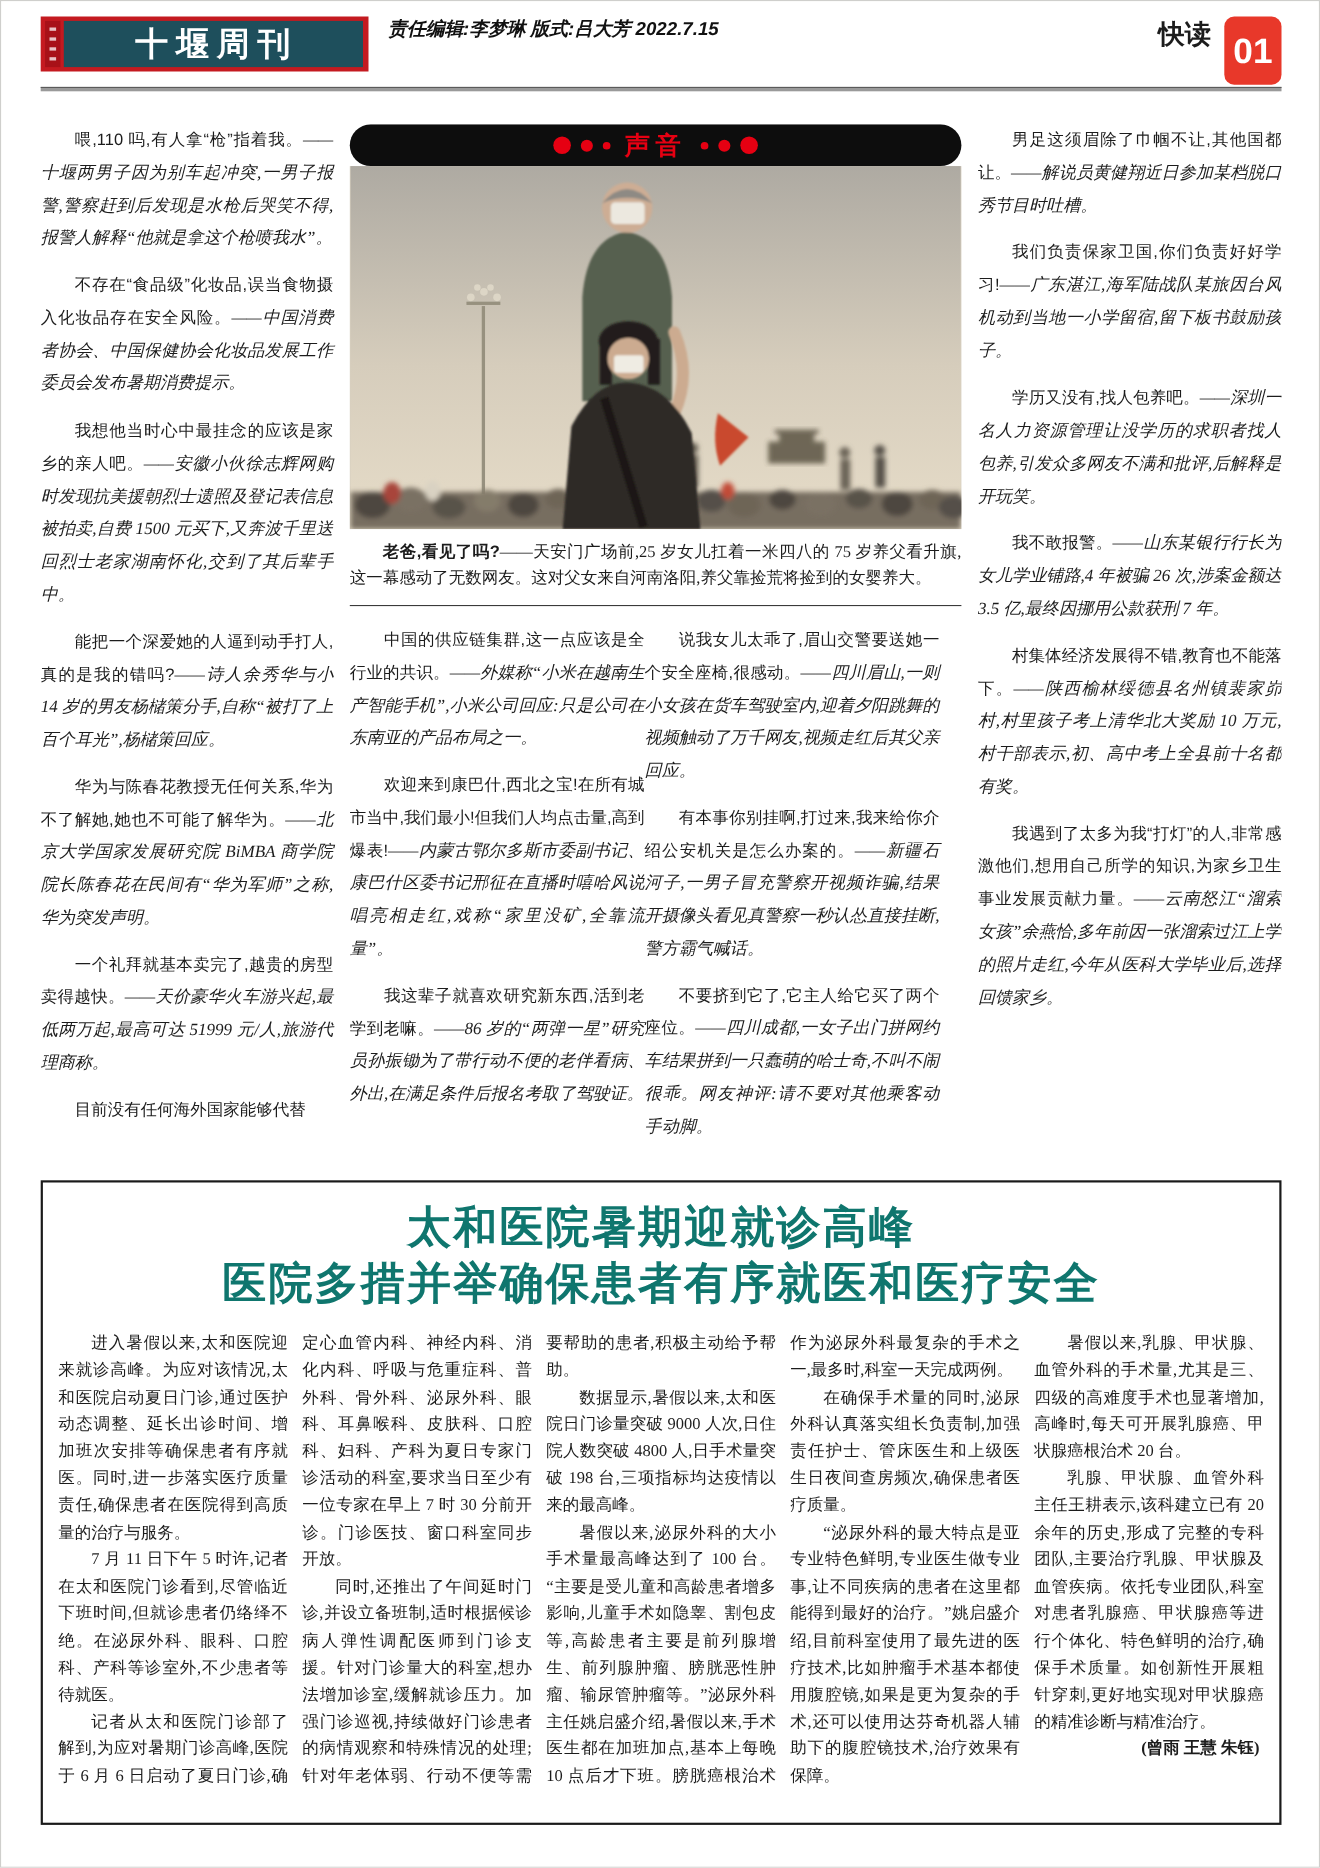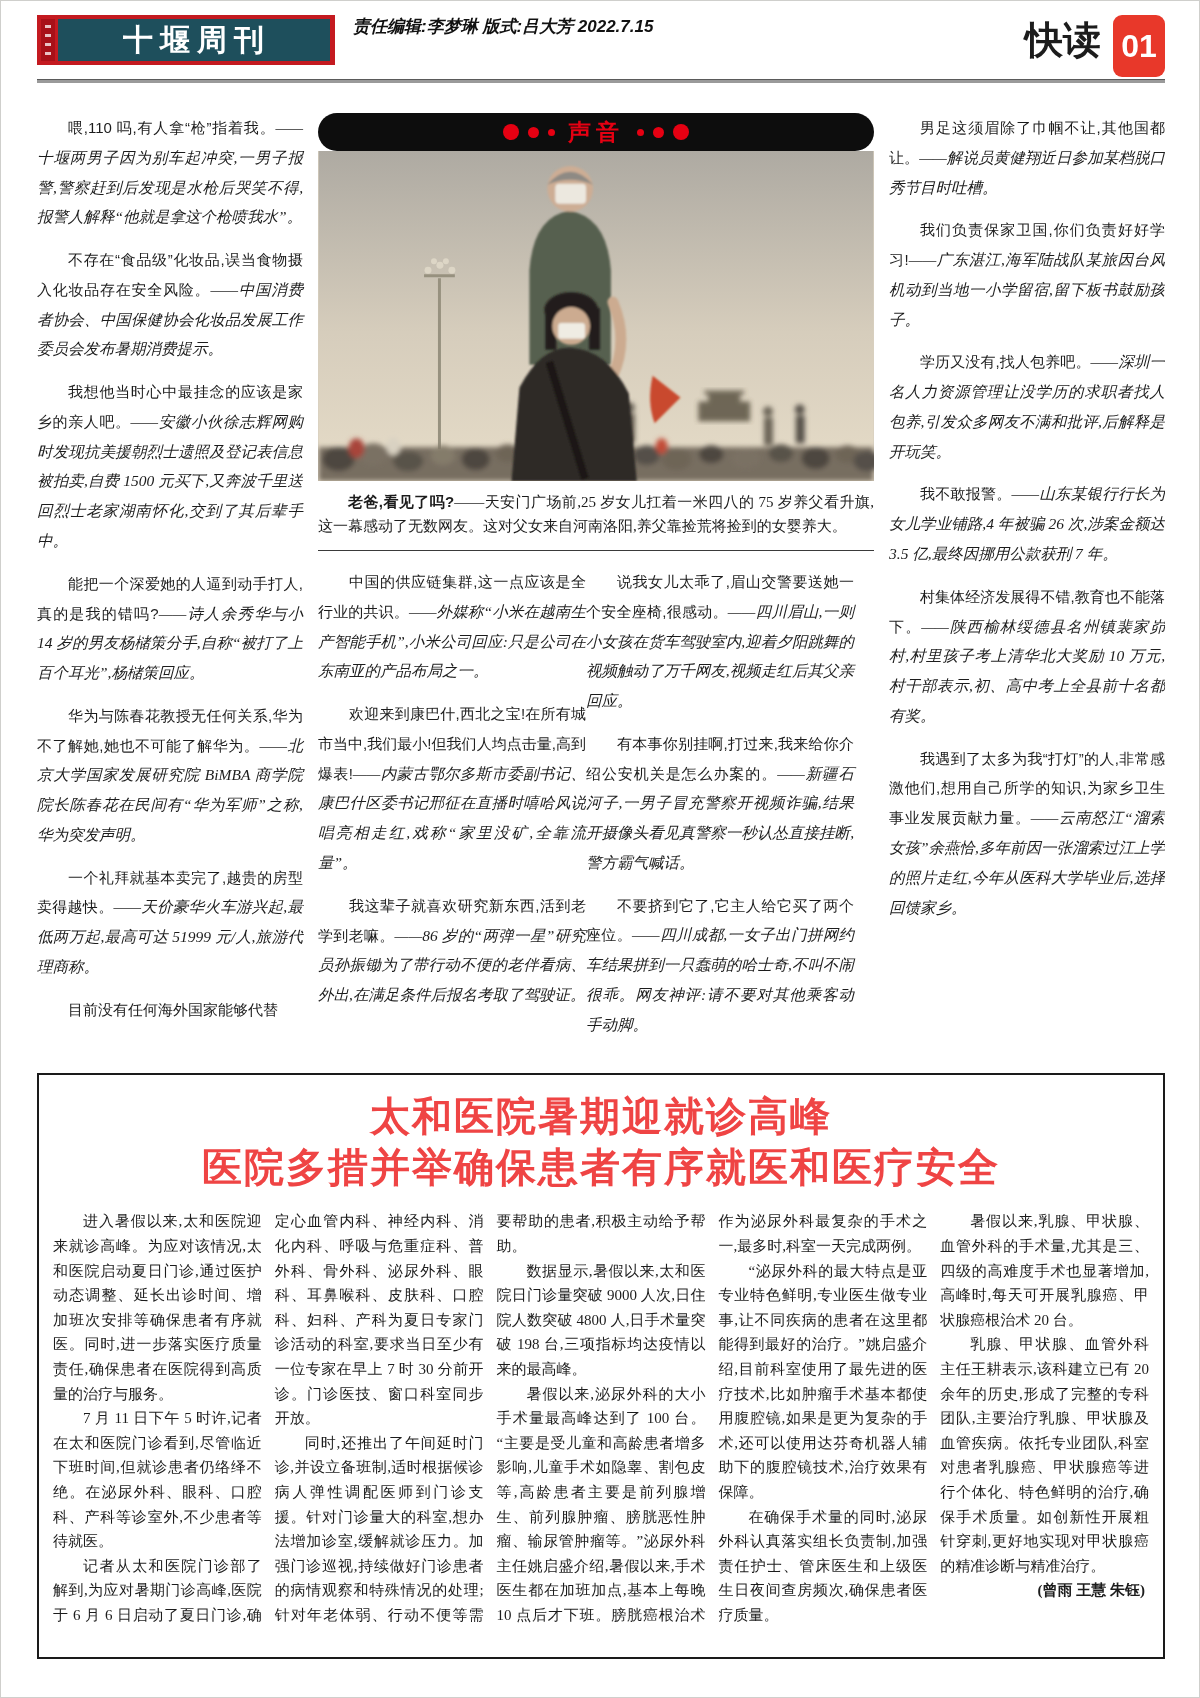--- a/index.html
+++ b/index.html
@@ -12,21 +12,21 @@
   .masthead { background:#c41a20; padding:4px 5px 4px 4px; display:flex; height:50px; width:298px; }
   .masthead-strip { width:14px; background:#a81118; margin-right:3px; display:flex; flex-direction:column;
                     justify-content:space-around; align-items:center; padding:3px 0; }
   .masthead-strip i { display:block; width:6px; height:3px; background:rgba(255,255,255,.75); }
   .masthead-core { flex:1; background:#1e4f5c; color:#fff; display:flex; align-items:center; justify-content:center;
                    font-family:"Liberation Sans", sans-serif; font-weight:bold; font-size:30px; letter-spacing:7px;
                    padding-left:6px; }
   .editor-line { font-family:"Liberation Sans", sans-serif; font-style:italic; font-weight:bold;
                  font-size:17px; margin:0 0 4px 18px; color:#111; }
   .hdr-spacer { flex:1; }
-  .section-label { font-family:"Liberation Sans", sans-serif; font-weight:900; font-size:38px; margin:0 12px 2px 0; }
+  .section-label { font-family:"Liberation Sans", sans-serif; font-weight:900; font-size:24px; margin:0 12px 2px 0; }
   .page-badge { background:#e8382a; color:#fff; font-family:"Liberation Sans", sans-serif; font-weight:bold;
                 font-size:32px; width:52px; height:62px; border-radius:9px; display:flex; align-items:center;
                 justify-content:center; margin-bottom:0px; }
   .hdr-rule { margin-top:8px; height:4px; border-top:1px solid #5a5a5a; background:#9a9a9a; }
 
   
   .top { display:flex; margin-top:30px; gap:15px; height:940px; overflow:hidden; }
   .tcol { width:266px; flex:0 0 auto; }
   .tcol4 { flex:1; }
   .q { font-size:15.5px; line-height:1.92; text-align:justify; text-indent:2em; margin-bottom:13px; }
@@ -42,21 +42,21 @@
   .photo { display:block; width:556px; height:330px; background:#d8d0c0; }
   .caption { font-size:15px; line-height:1.6; text-align:justify; margin-top:9px; text-indent:2em; }
   .caption .cap-lead { font-weight:bold; font-family:"Liberation Sans", sans-serif; }
   .mid-rule { border-top:1px solid #3a3a3a; margin:12px 0 16px 0; }
   .mid-cols { display:flex; }
   .mid-cols .tcol { width:268px; }
 
   
   .box { border:2px solid #1a1a1a; margin-top:20px; padding:16px 14px 12px 14px; }
   .headline { text-align:center; font-family:"Liberation Sans", sans-serif; font-weight:900;
-              font-size:40px; line-height:1.28; letter-spacing:2px; color:#ef4444; }
+              font-size:40px; line-height:1.28; letter-spacing:2px; color:#0f766e; }
   .article { margin-top:16px; column-count:5; column-gap:13px; height:436px; overflow:hidden; }
   .article p { font-size:15px; line-height:1.64; text-align:justify; text-indent:2em; }
   .article p.byline { text-align:right; text-indent:0; padding-right:4px; font-weight:bold; }
 </style>
 </head>
 <body>
 
 <div class="page">
 
   <div class="hdr">
@@ -213,21 +213,21 @@
   <div class="box">
     <div class="headline">太和医院暑期迎就诊高峰</div>
     <div class="headline">医院多措并举确保患者有序就医和医疗安全</div>
     <div class="article">
       <p>进入暑假以来,太和医院迎来就诊高峰。为应对该情况,太和医院启动夏日门诊,通过医护动态调整、延长出诊时间、增加班次安排等确保患者有序就医。同时,进一步落实医疗质量责任,确保患者在医院得到高质量的治疗与服务。</p>
       <p>7 月 11 日下午 5 时许,记者在太和医院门诊看到,尽管临近下班时间,但就诊患者仍络绎不绝。在泌尿外科、眼科、口腔科、产科等诊室外,不少患者等待就医。</p>
       <p>记者从太和医院门诊部了解到,为应对暑期门诊高峰,医院于 6 月 6 日启动了夏日门诊,确定心血管内科、神经内科、消化内科、呼吸与危重症科、普外科、骨外科、泌尿外科、眼科、耳鼻喉科、皮肤科、口腔科、妇科、产科为夏日专家门诊活动的科室,要求当日至少有一位专家在早上 7 时 30 分前开诊。门诊医技、窗口科室同步开放。</p>
       <p>同时,还推出了午间延时门诊,并设立备班制,适时根据候诊病人弹性调配医师到门诊支援。针对门诊量大的科室,想办法增加诊室,缓解就诊压力。加强门诊巡视,持续做好门诊患者的病情观察和特殊情况的处理;针对年老体弱、行动不便等需要帮助的患者,积极主动给予帮助。</p>
       <p>数据显示,暑假以来,太和医院日门诊量突破 9000 人次,日住院人数突破 4800 人,日手术量突破 198 台,三项指标均达疫情以来的最高峰。</p>
       <p>暑假以来,泌尿外科的大小手术量最高峰达到了 100 台。“主要是受儿童和高龄患者增多影响,儿童手术如隐睾、割包皮等,高龄患者主要是前列腺增生、前列腺肿瘤、膀胱恶性肿瘤、输尿管肿瘤等。”泌尿外科主任姚启盛介绍,暑假以来,手术医生都在加班加点,基本上每晚 10 点后才下班。膀胱癌根治术作为泌尿外科最复杂的手术之一,最多时,科室一天完成两例。</p>
+      <p>在确保手术量的同时,泌尿外科认真落实组长负责制,加强责任护士、管床医生和上级医生日夜间查房频次,确保患者医疗质量。</p>
       <p>“泌尿外科的最大特点是亚专业特色鲜明,专业医生做专业事,让不同疾病的患者在这里都能得到最好的治疗。”姚启盛介绍,目前科室使用了最先进的医疗技术,比如肿瘤手术基本都使用腹腔镜,如果是更为复杂的手术,还可以使用达芬奇机器人辅助下的腹腔镜技术,治疗效果有保障。</p>
-      <p>在确保手术量的同时,泌尿外科认真落实组长负责制,加强责任护士、管床医生和上级医生日夜间查房频次,确保患者医疗质量。</p>
       <p>暑假以来,乳腺、甲状腺、血管外科的手术量,尤其是三、四级的高难度手术也显著增加,高峰时,每天可开展乳腺癌、甲状腺癌根治术 20 台。</p>
       <p>乳腺、甲状腺、血管外科主任王耕表示,该科建立已有 20 余年的历史,形成了完整的专科团队,主要治疗乳腺、甲状腺及血管疾病。依托专业团队,科室对患者乳腺癌、甲状腺癌等进行个体化、特色鲜明的治疗,确保手术质量。如创新性开展粗针穿刺,更好地实现对甲状腺癌的精准诊断与精准治疗。</p>
       <p class="byline">(曾雨  王慧  朱钰)</p>
     </div>
   </div>
 
 </div>
 
 </body></html>

